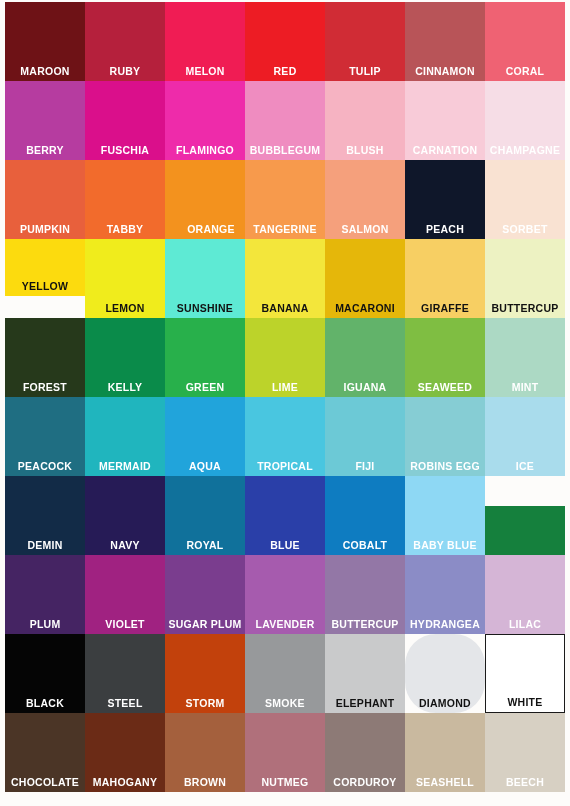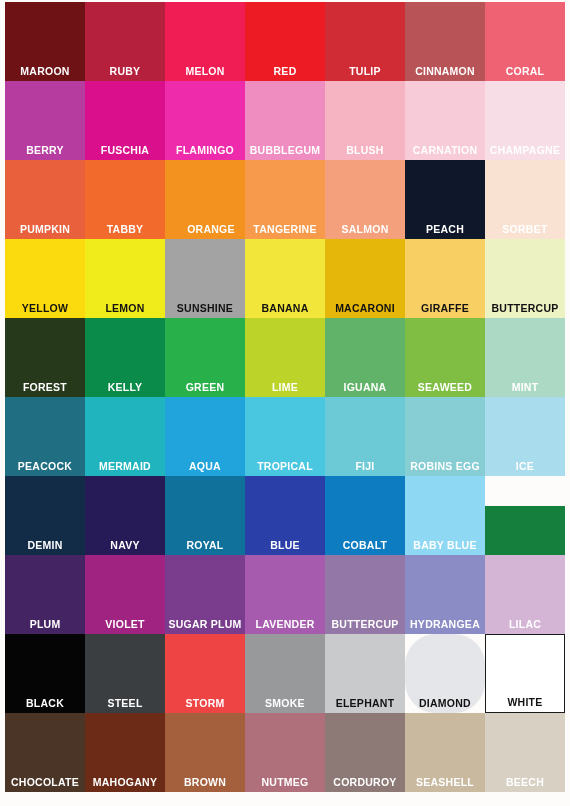--- a/index.html
+++ b/index.html
@@ -101,27 +101,27 @@
     </div>
     <div class="swatch" style="left: 325px; top: 160px; width: 80px; height: 79px; background: rgb(245, 160, 124);">
       <span class="swatch-label lbl-light">SALMON</span>
     </div>
     <div class="swatch" style="left: 405px; top: 160px; width: 80px; height: 79px; background: #0f172a;">
       <span class="swatch-label lbl-light">PEACH</span>
     </div>
     <div class="swatch" style="left: 485px; top: 160px; width: 80px; height: 79px; background: rgb(249, 226, 210);">
       <span class="swatch-label lbl-light">SORBET</span>
     </div>
-    <div class="swatch" style="left: 5px; top: 239px; width: 80px; height: 79px; background: rgb(252, 219, 14);">
+    <div class="swatch" style="left: 5px; top: 239px; width: 80px; height: 57px; background: rgb(252, 219, 14);">
       <span class="swatch-label lbl-dark">YELLOW</span>
     </div>
     <div class="swatch" style="left: 85px; top: 239px; width: 80px; height: 79px; background: rgb(240, 236, 28);">
       <span class="swatch-label lbl-dark">LEMON</span>
     </div>
-    <div class="swatch" style="left: 165px; top: 239px; width: 80px; height: 79px; background: #a3a3a3;">
+    <div class="swatch" style="left: 165px; top: 239px; width: 80px; height: 79px; background: #5eead4;">
       <span class="swatch-label lbl-dark">SUNSHINE</span>
     </div>
     <div class="swatch" style="left: 245px; top: 239px; width: 80px; height: 79px; background: rgb(243, 230, 59);">
       <span class="swatch-label lbl-dark">BANANA</span>
     </div>
     <div class="swatch" style="left: 325px; top: 239px; width: 80px; height: 79px; background: rgb(229, 183, 10);">
       <span class="swatch-label lbl-dark">MACARONI</span>
     </div>
     <div class="swatch" style="left: 405px; top: 239px; width: 80px; height: 79px; background: rgb(247, 207, 99);">
       <span class="swatch-label lbl-dark">GIRAFFE</span>
@@ -212,21 +212,21 @@
     </div>
     <div class="swatch" style="left: 485px; top: 555px; width: 80px; height: 79px; background: rgb(213, 181, 214);">
       <span class="swatch-label lbl-light">LILAC</span>
     </div>
     <div class="swatch" style="left: 5px; top: 634px; width: 80px; height: 79px; background: rgb(5, 5, 5);">
       <span class="swatch-label lbl-light">BLACK</span>
     </div>
     <div class="swatch" style="left: 85px; top: 634px; width: 80px; height: 79px; background: rgb(59, 62, 64);">
       <span class="swatch-label lbl-light">STEEL</span>
     </div>
-    <div class="swatch" style="left: 165px; top: 634px; width: 80px; height: 79px; background: #ef4444;">
+    <div class="swatch" style="left: 165px; top: 634px; width: 80px; height: 79px; background: #c2410c;">
       <span class="swatch-label lbl-light">STORM</span>
     </div>
     <div class="swatch" style="left: 245px; top: 634px; width: 80px; height: 79px; background: rgb(151, 153, 155);">
       <span class="swatch-label lbl-light">SMOKE</span>
     </div>
     <div class="swatch" style="left: 325px; top: 634px; width: 80px; height: 79px; background: rgb(201, 202, 203);">
       <span class="swatch-label lbl-dark">ELEPHANT</span>
     </div>
     <div class="swatch" style="left: 405px; top: 634px; width: 80px; height: 79px; background: rgb(228, 230, 233); border-radius: 31px;">
       <span class="swatch-label lbl-dark">DIAMOND</span>

